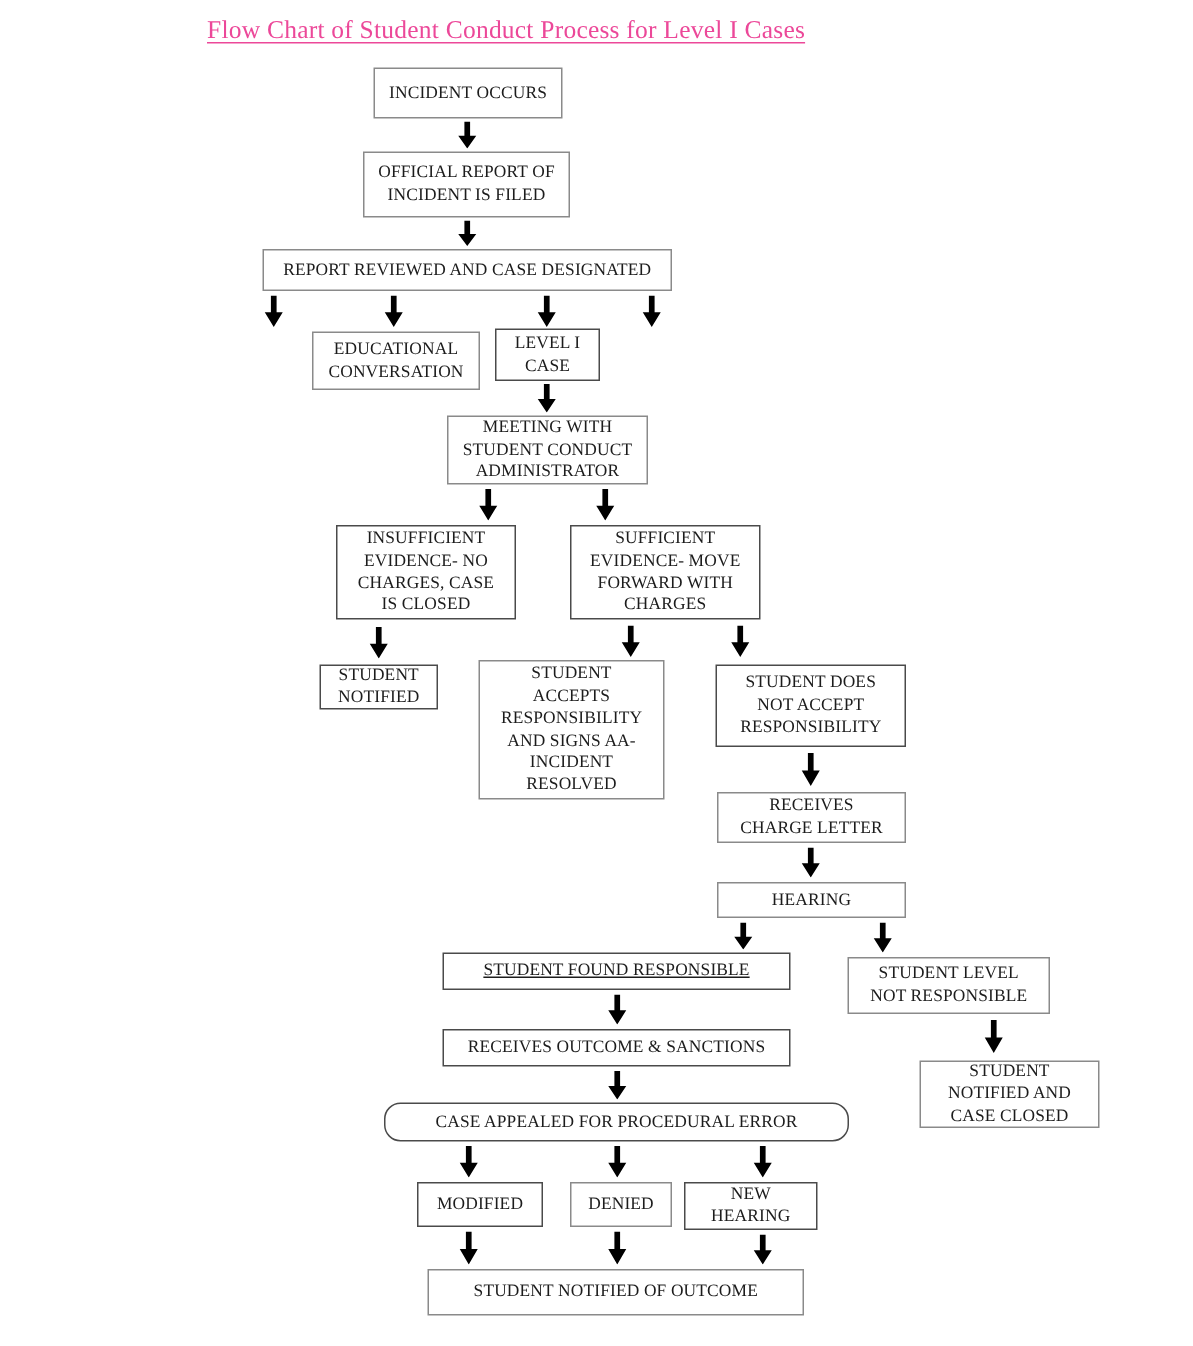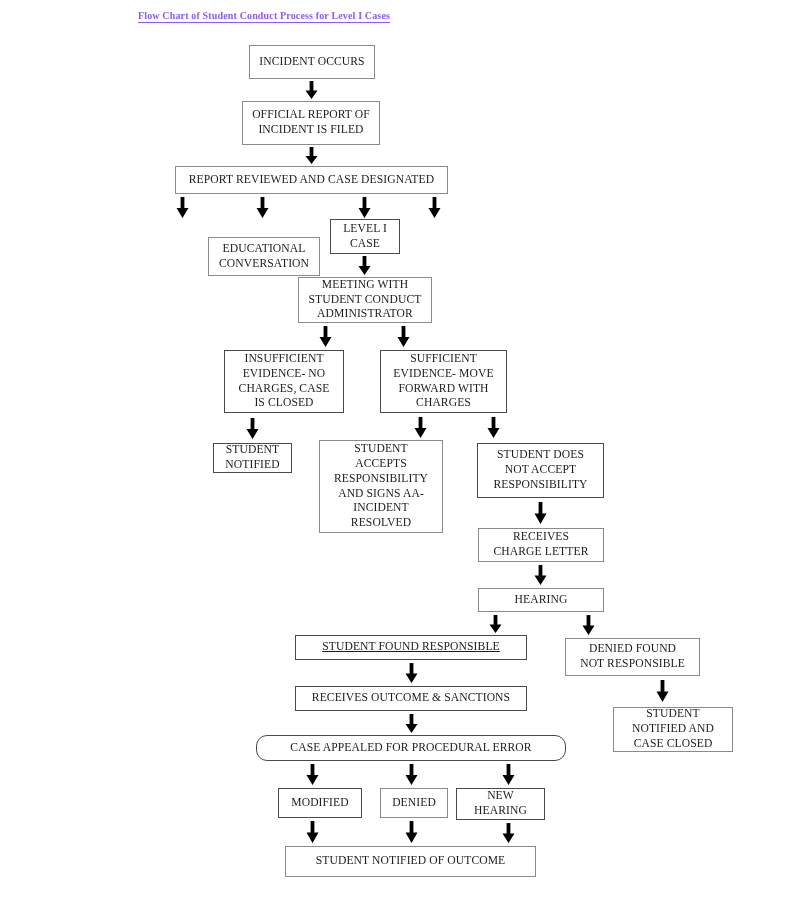--- a/index.html
+++ b/index.html
@@ -17,26 +17,26 @@
     width: 795px;
     height: 897px;
     background: #ffffff;
     overflow: hidden;
   }
   .chart-title {
     position: absolute;
     left: 138px;
     top: 10px;
     width: 520px;
-    font-size: 10px;
-    font-weight: 700;
+    font-size: 17px;
+    font-weight: 400;
     letter-spacing: 0.15px;
     text-decoration: underline;
     text-underline-offset: 3px;
-    color: #8b5cf6;
+    color: #ec4899;
     white-space: nowrap;
   }
   .node {
     position: absolute;
     box-sizing: border-box;
     border: 1.4px solid #8a8a8a;
     background: #ffffff;
     display: flex;
     align-items: center;
     justify-content: center;
@@ -80,21 +80,21 @@
   <div class="node" style="left:242px; top:101px; width:138px; height:44px;">
     <span class="node-text">OFFICIAL REPORT OF
 INCIDENT IS FILED</span>
   </div>
 
   <div class="node" style="left:175px; top:166px; width:273px; height:28px;">
     <span class="node-text">REPORT REVIEWED AND CASE DESIGNATED</span>
   </div>
 
 
-  <div class="node" style="left:208px; top:221px; width:112px; height:39px;margin-top:16px;">
+  <div class="node" style="left:208px; top:221px; width:112px; height:39px;">
     <span class="node-text">EDUCATIONAL
 CONVERSATION</span>
   </div>
 
   <div class="node dark-border" style="left:330px; top:219px; width:70px; height:35px;">
     <span class="node-text">LEVEL I
 CASE</span>
   </div>
 
 
@@ -145,21 +145,21 @@
 
   <div class="node" style="left:478px; top:588px; width:126px; height:24px;">
     <span class="node-text">HEARING</span>
   </div>
 
   <div class="node dark-border" style="left:295px; top:635px; width:232px; height:25px;text-decoration:underline;">
     <span class="node-text">STUDENT FOUND RESPONSIBLE</span>
   </div>
 
   <div class="node" style="left:565px; top:638px; width:135px; height:38px;">
-    <span class="node-text">DENIED FOUND
+    <span class="node-text">STUDENT LEVEL
 NOT RESPONSIBLE</span>
   </div>
 
   <div class="node dark-border" style="left:295px; top:686px; width:232px; height:25px;">
     <span class="node-text">RECEIVES OUTCOME &amp; SANCTIONS</span>
   </div>
 
   <div class="node" style="left:613px; top:707px; width:120px; height:45px;">
     <span class="node-text">STUDENT
 NOTIFIED AND

